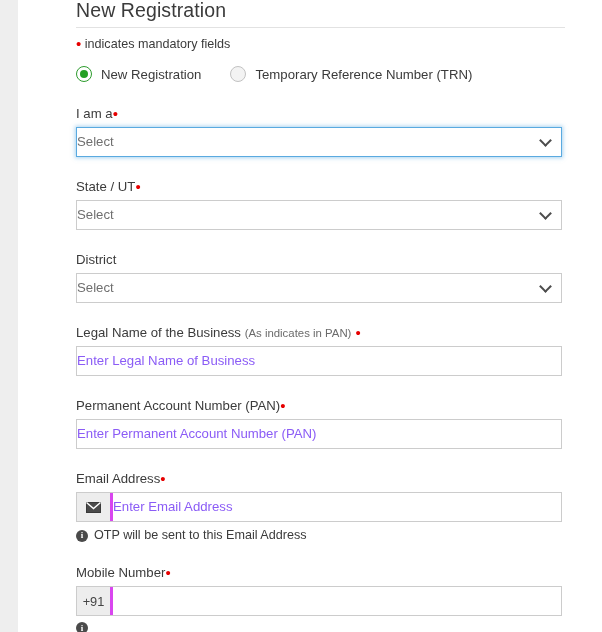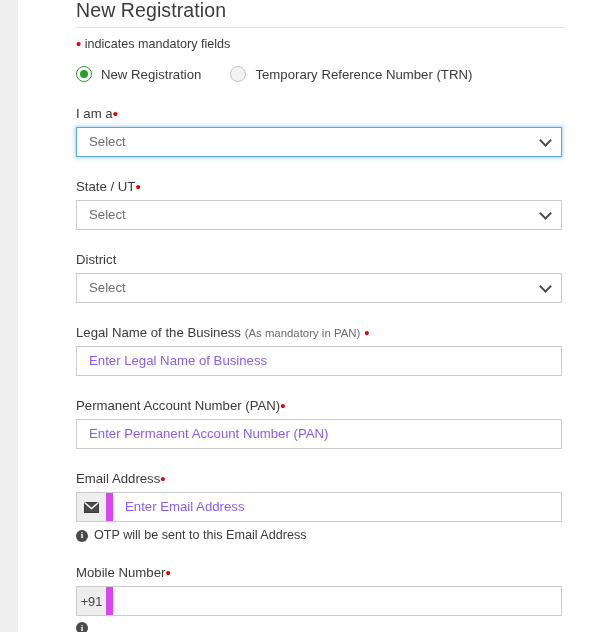--- a/index.html
+++ b/index.html
@@ -139,21 +139,21 @@
     display: flex;
     align-items: center;
   }
   .control.focused {
     border: 1px solid #5aaae0;
     box-shadow: 0 0 4px 1px rgba(100,175,225,.55);
   }
   .control .value,
   .control .placeholder {
     font-size: 13.2px;
-    padding-left: 12px;
+    padding-left: 0;
     color: #6f6f6f;
     line-height: 28px;
     flex: 1 1 auto;
     overflow: hidden;
     white-space: nowrap;
   }
   .control .placeholder { color: #8b5cf6; }
 
   .chevron {
     position: absolute;
@@ -163,21 +163,21 @@
     margin-top: -6px;
     border-right: 2px solid #4c4c4c;
     border-bottom: 2px solid #4c4c4c;
     transform: rotate(45deg);
   }
 
   .addon {
     width: 36px;
     height: 28px;
     background: #ededed;
-    border-right: 7px solid #d946ef;
+    border-right: 3px solid #d946ef;
     display: flex;
     align-items: center;
     justify-content: center;
     flex: 0 0 auto;
     font-size: 12.8px;
     color: #444444;
   }
   .addon svg { display: block; }
 
   
@@ -274,21 +274,21 @@
         </div>
         <div class="control">
           <span class="value">Select</span>
           <span class="chevron"></span>
         </div>
       </div>
 
       <div class="field">
         <div class="field-label">
           <span>Legal Name of the Business</span>
-          <span class="label-sub">(As mandatory in PAN)</span><span class="req spaced">•</span>
+          <span class="label-sub">(As indicates in PAN)</span><span class="req spaced">•</span>
         </div>
         <div class="control">
           <span class="placeholder">Enter Legal Name of Business</span>
         </div>
       </div>
 
       <div class="field">
         <div class="field-label">
           <span>Permanent Account Number (PAN)</span><span class="req">•</span>
         </div>

